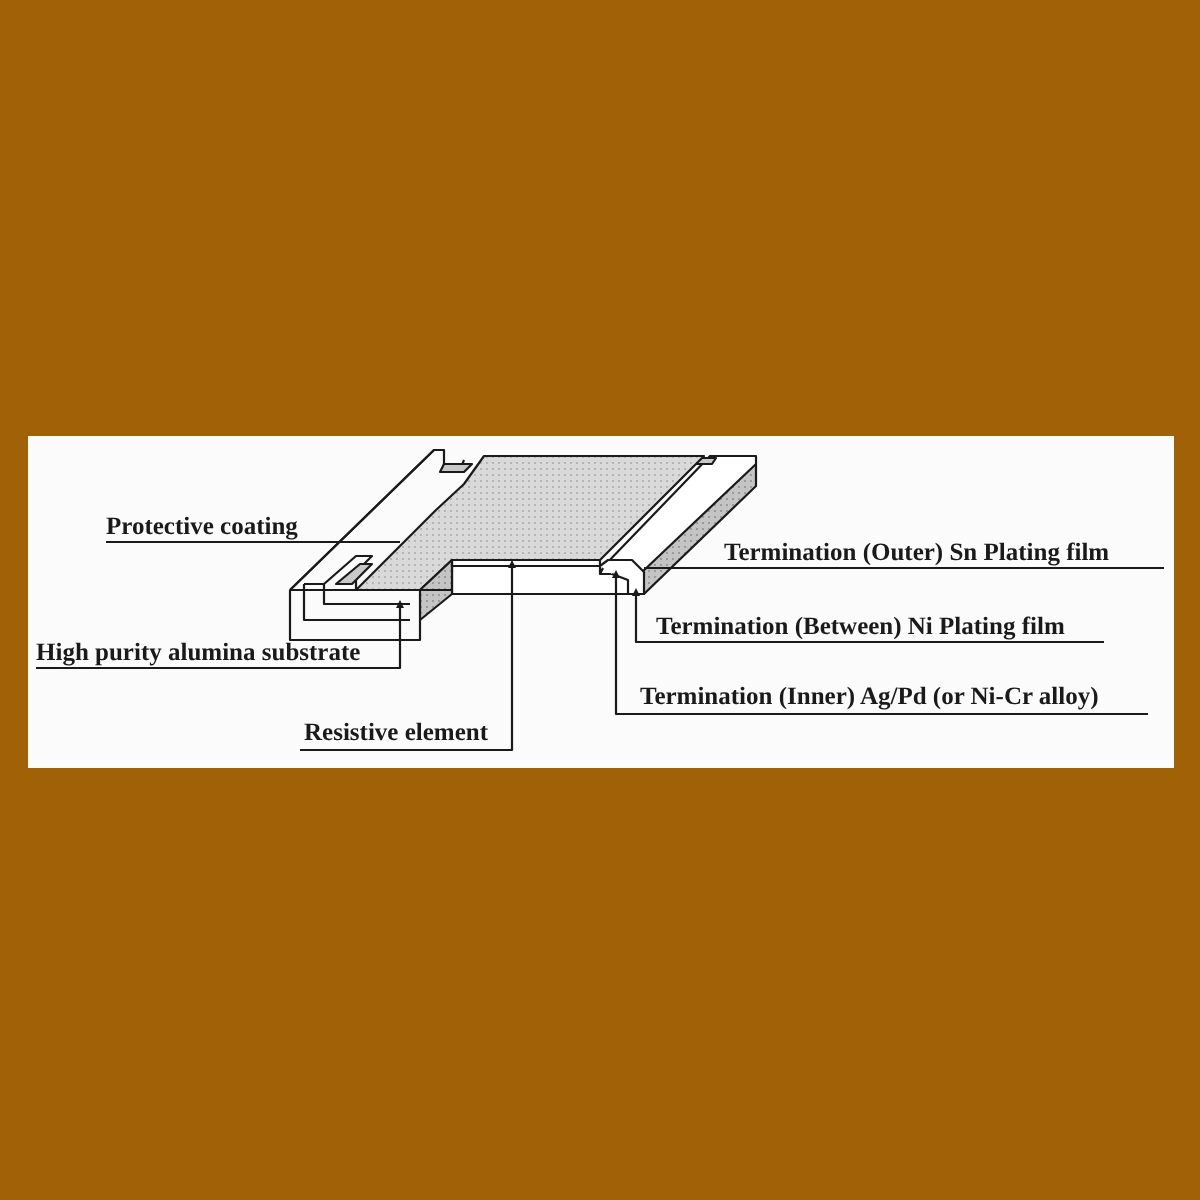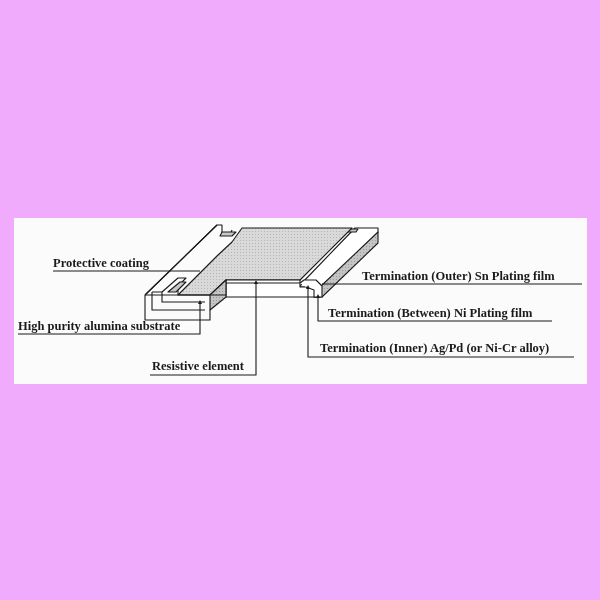--- a/index.html
+++ b/index.html
@@ -1,16 +1,16 @@
 <!DOCTYPE html>
 <html><head>
 <meta charset="utf-8">
 <style>
   html, body { margin: 0; padding: 0; background: #ffffff; }
-  #stage { position: relative; width: 600px; height: 600px; background: #f0abfc; overflow: hidden; }
+  #stage { position: relative; width: 600px; height: 600px; background: #a16207; overflow: hidden; }
   #panel { position: absolute; left: 14px; top: 218px; width: 573px; height: 166px; background: #fbfbfb; }
   svg { position: absolute; left: 0; top: 0; }
   .lbl { font-family: "Liberation Serif", "DejaVu Serif", serif; font-weight: bold; font-size: 12.5px; fill: #1a1a1a; }
 </style>
 </head>
 <body>
 
 <div id="stage">
   <div id="panel"></div>
 

